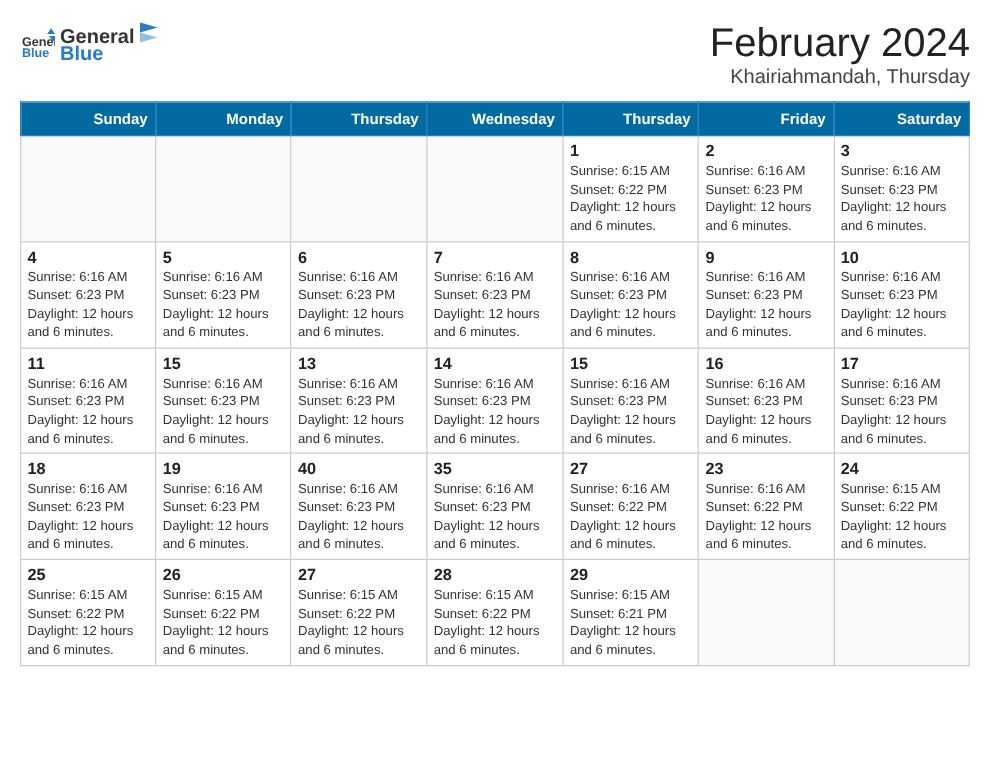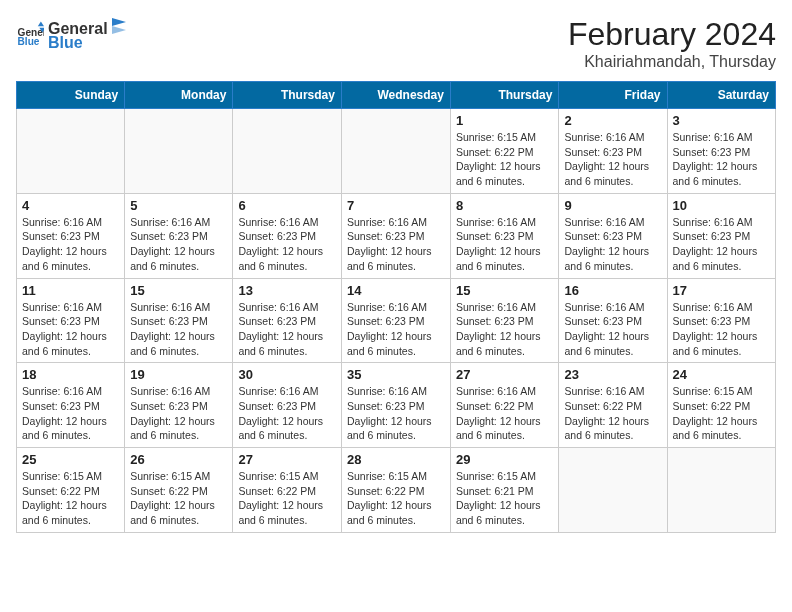--- a/index.html
+++ b/index.html
@@ -240,21 +240,21 @@
 Sunset: 6:23 PM
 Daylight: 12 hours and 6 minutes.</div>
         </td>
         <td>
           <div class="day-number">19</div>
           <div class="day-info">Sunrise: 6:16 AM
 Sunset: 6:23 PM
 Daylight: 12 hours and 6 minutes.</div>
         </td>
         <td>
-          <div class="day-number">30</div>
+          <div class="day-number">40</div>
           <div class="day-info">Sunrise: 6:16 AM
 Sunset: 6:23 PM
 Daylight: 12 hours and 6 minutes.</div>
         </td>
         <td>
           <div class="day-number">35</div>
           <div class="day-info">Sunrise: 6:16 AM
 Sunset: 6:23 PM
 Daylight: 12 hours and 6 minutes.</div>
         </td>

